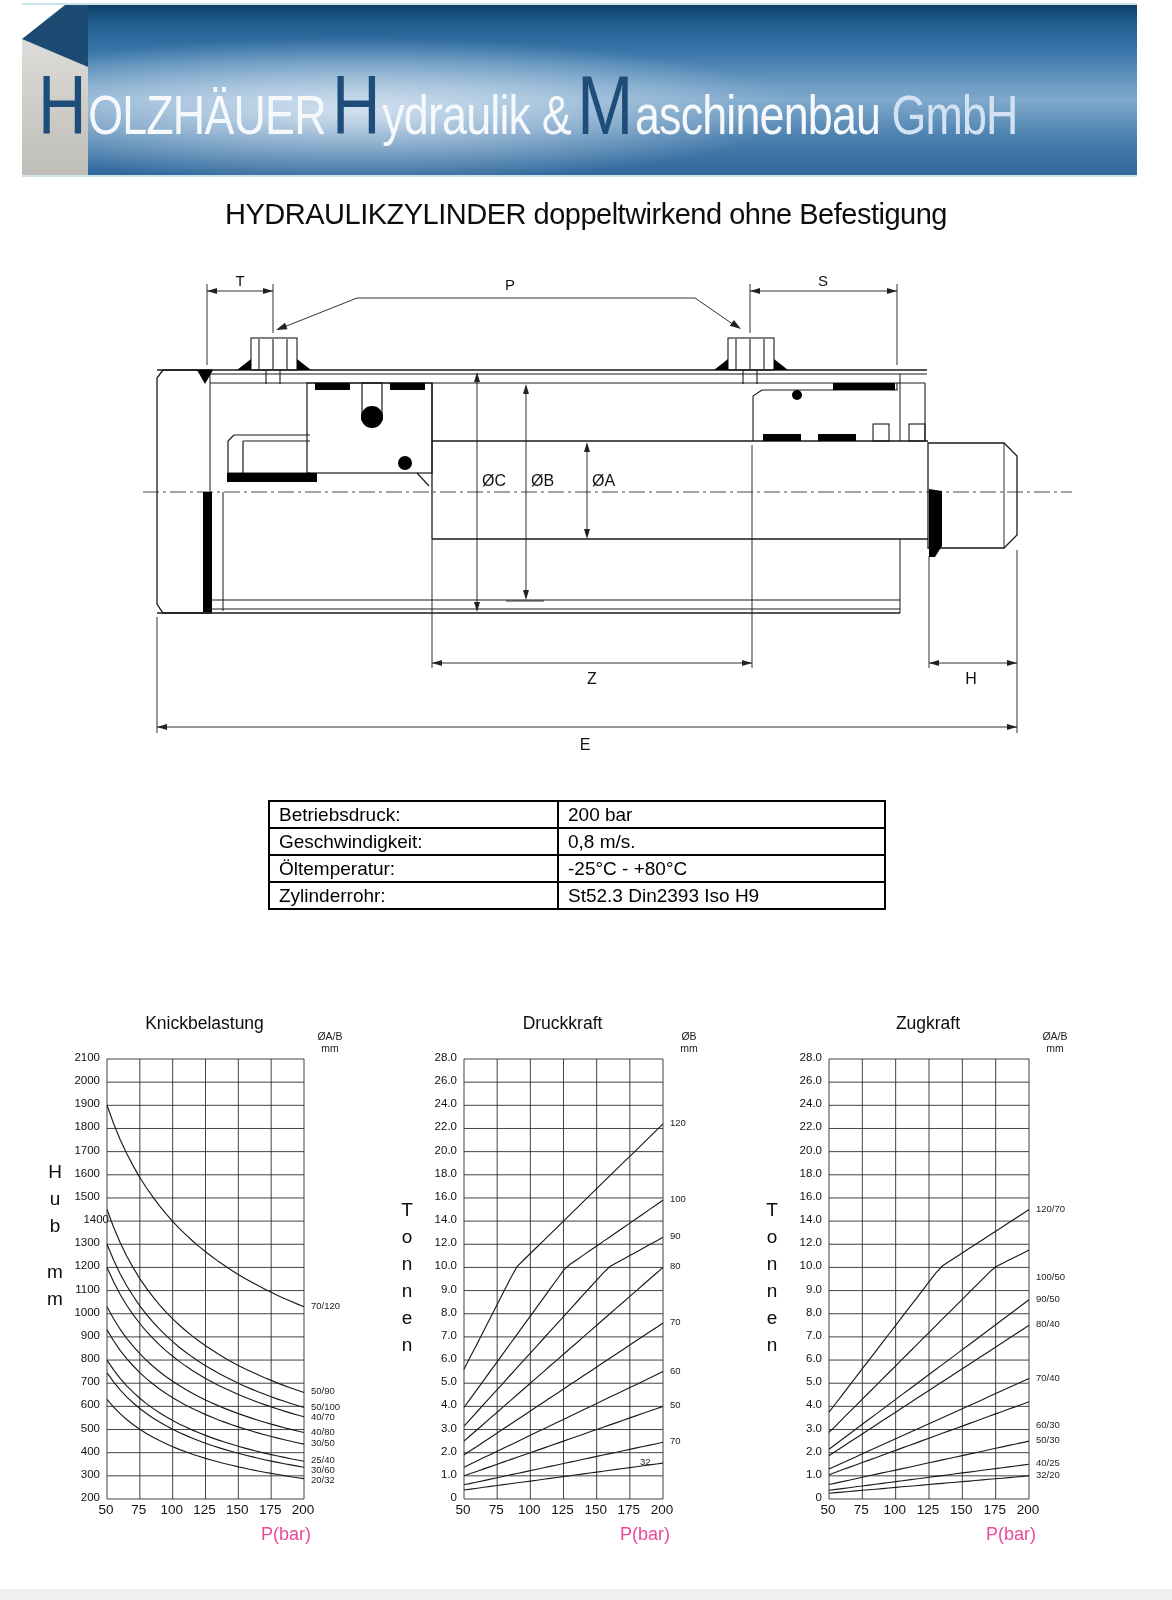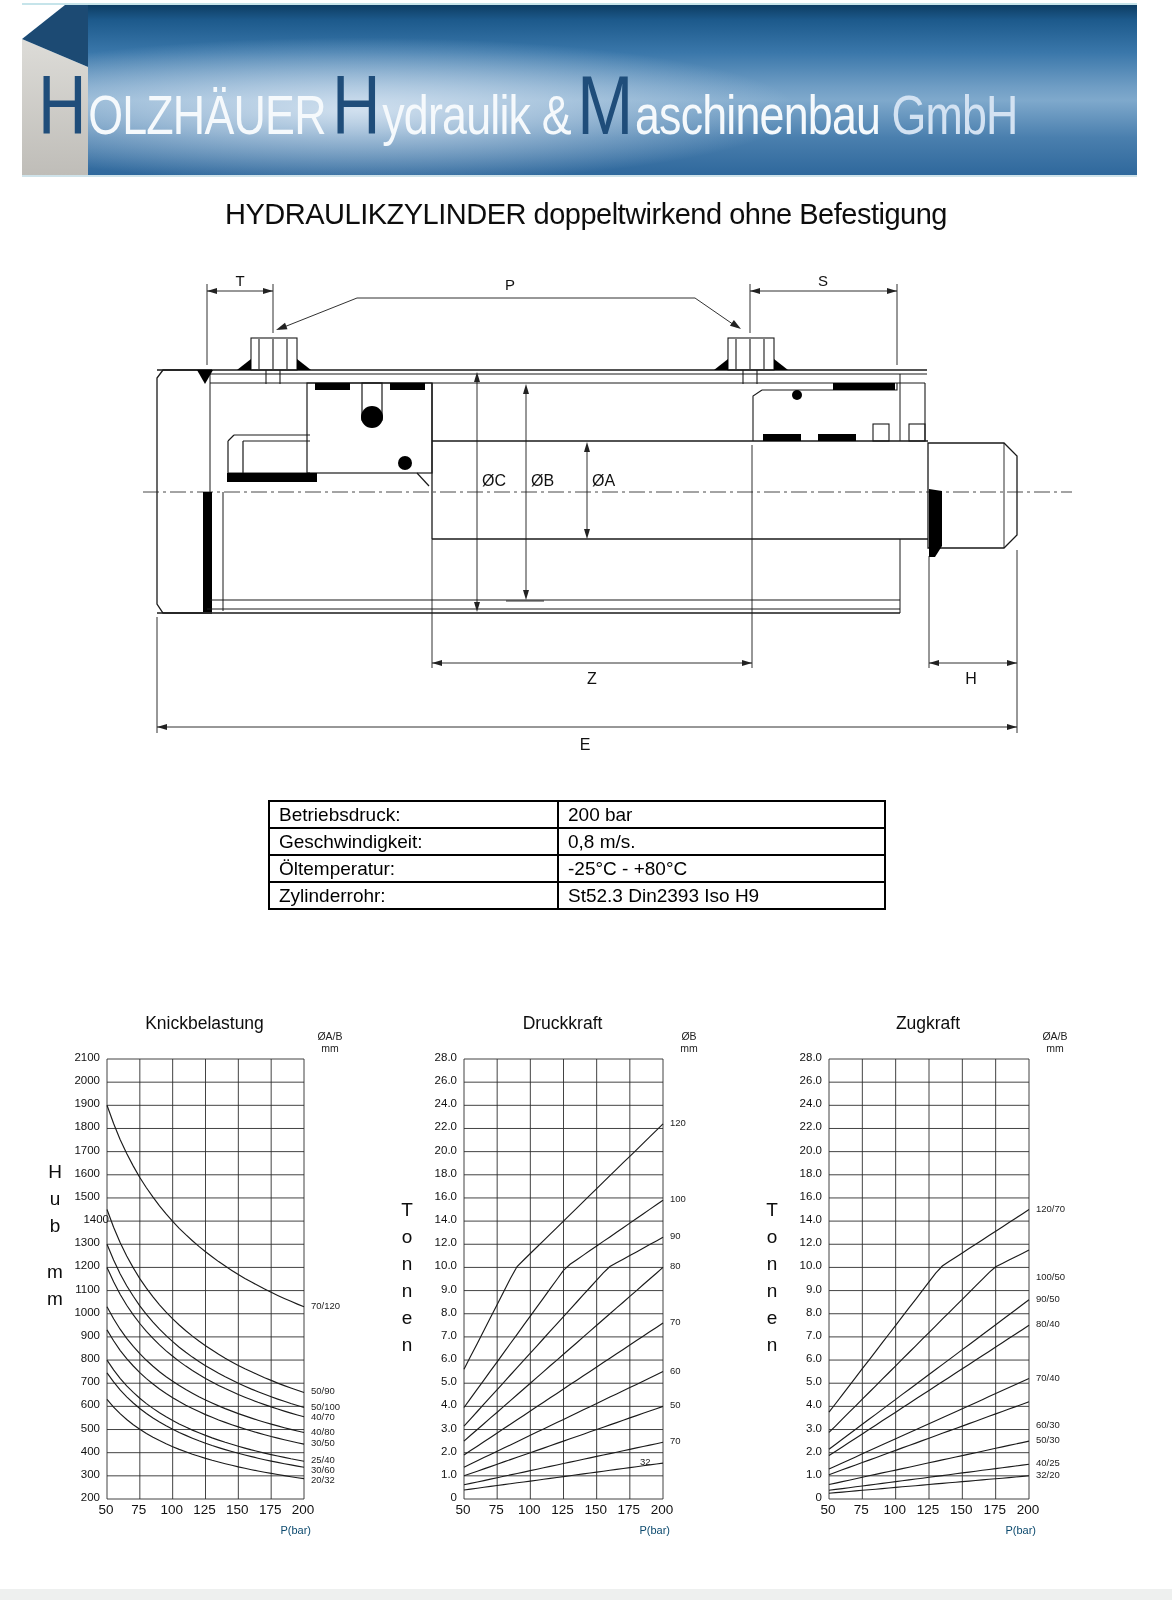--- a/index.html
+++ b/index.html
@@ -27,21 +27,21 @@
   .dimtxt{font-size:15px;fill:#111;}
   .diatxt{font-size:16px;fill:#111;}
   
   #spec-table{left:268px;top:800px;width:618px;border-collapse:collapse;table-layout:fixed;}
   #spec-table td{border:2px solid #000;height:25px;font-size:19px;padding:0 0 0 9px;color:#000;}
   
   .chart-title{font-size:17.5px;color:#0d0d0d;text-align:center;}
   .unit-label{font-size:10.5px;color:#222;text-align:center;line-height:1.1;}
   .ytick{font-size:11.5px;color:#111;text-align:right;width:46px;}
   .xtick{font-size:13.5px;color:#111;text-align:center;width:40px;}
-  .xlabel{font-size:11px;color:#0c4a6e;text-align:right;width:70px;}
+  .xlabel{font-size:18px;color:#ec4899;text-align:right;width:70px;}
   .curve-label{font-size:9.5px;color:#222;white-space:nowrap;}
   .vletter{width:30px;text-align:center;font-size:19px;color:#0d0d0d;line-height:27px;height:27px;}
   .vspace{height:19px;}
   #bottom-strip{left:0;top:1589px;width:1172px;height:11px;background:#eef0ef;}
 </style>
 </head>
 <body>
 
 <div id="page">
 

